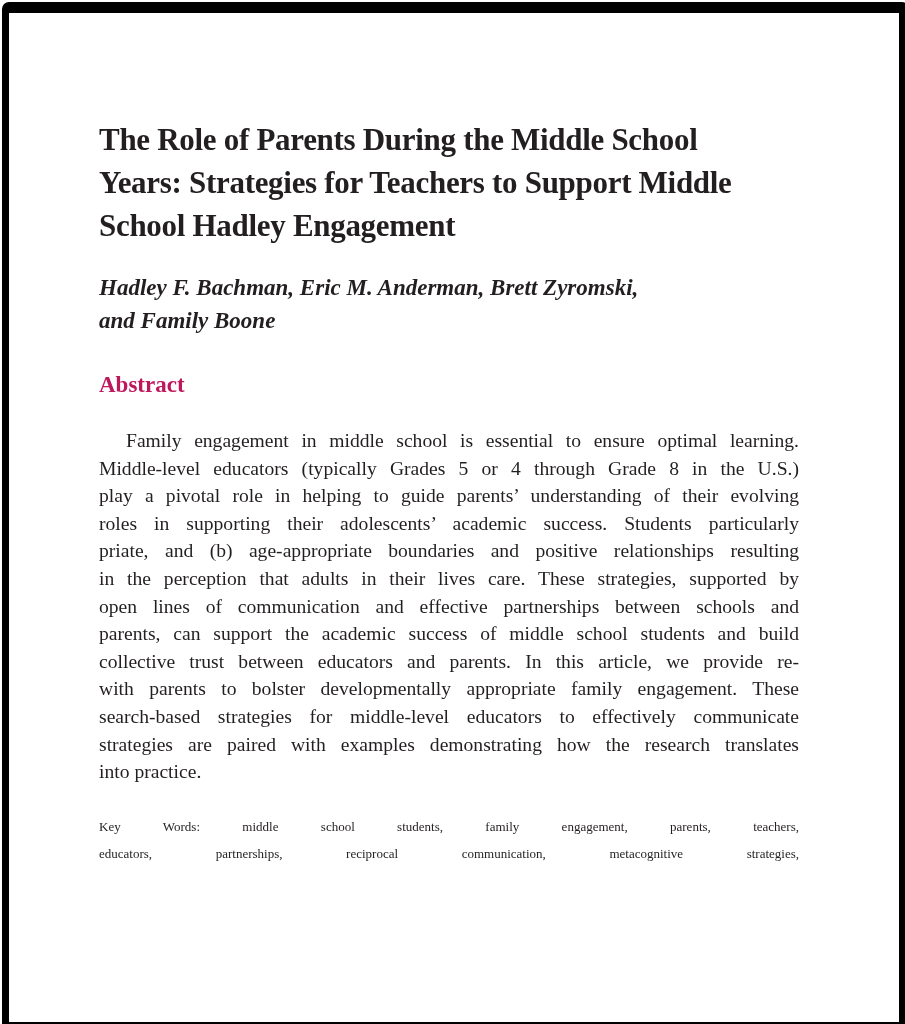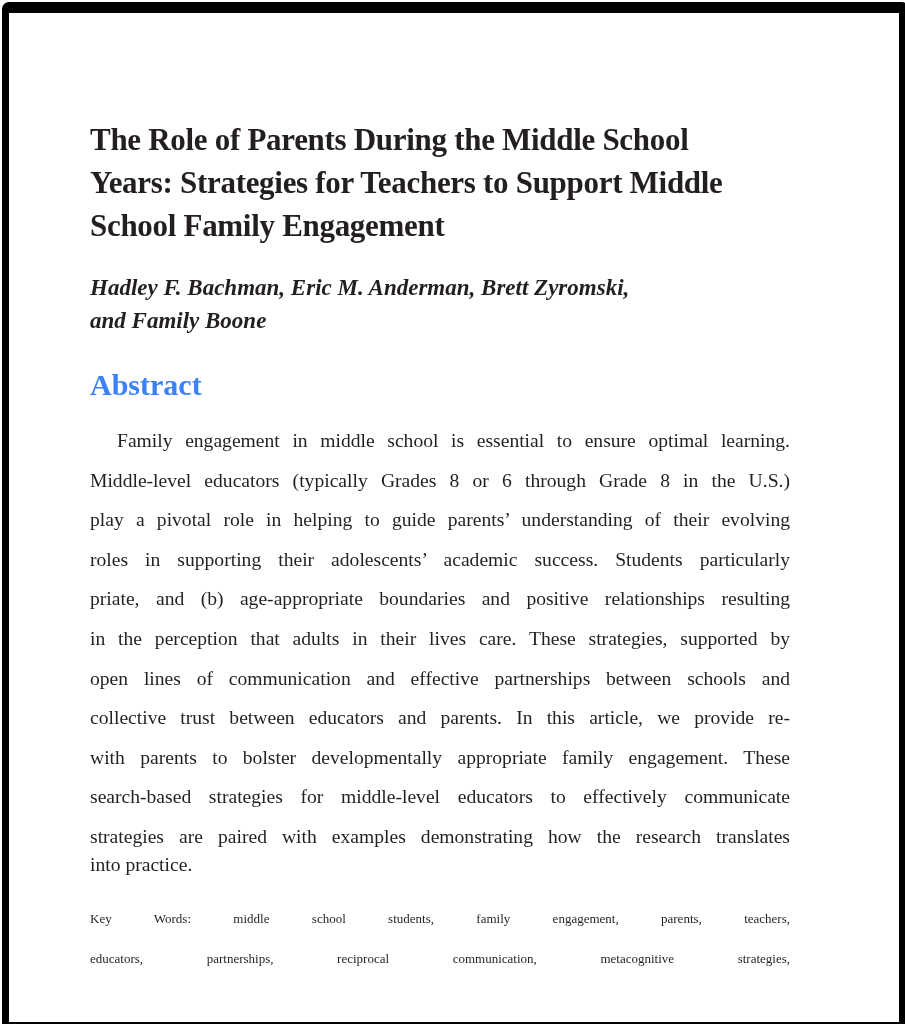--- a/index.html
+++ b/index.html
@@ -24,21 +24,21 @@
       border-top: 11px solid #000;
       border-left: 7px solid #000;
       border-right: 10px solid #000;
       border-bottom: 12px solid #000;
       border-radius: 7px;
       background: #ffffff;
       box-sizing: content-box;
     }
     .page {
       position: absolute;
-      left: 90px;
+      left: 99px;
       top: 118px;
       width: 700px;
     }
     .title {
       font-weight: bold;
       font-size: 31px;
       line-height: 43px;
       margin: 0;
       letter-spacing: -0.3px;
       color: #231f20;
@@ -46,24 +46,24 @@
     .authors {
       font-weight: bold;
       font-style: italic;
       font-size: 23px;
       line-height: 33px;
       margin: 24px 0 0 0;
       color: #231f20;
     }
     .abstract-heading {
       font-weight: bold;
-      font-size: 30px;
+      font-size: 23px;
       line-height: 28px;
       margin: 34px 0 0 0;
-      color: #3b82f6;
+      color: #be185d;
     }
     .abstract-body {
       font-size: 19.6px;
       line-height: 27.6px;
       margin: 28px 0 0 0;
       text-align: justify;
       text-indent: 27px;
       hyphens: manual;
       color: #231f20;
     }
@@ -72,52 +72,52 @@
       line-height: 27.6px;
       margin: 27px 0 0 0;
       text-align: justify;
       color: #231f20;
     }
     .line { display: block; }
     .just {
       display: block;
       text-align: justify;
       text-align-last: justify;
-      margin-top: 12px;
     }
     .last { display: block; text-align: right; text-align-last: left; }
   </style>
 </head>
 <body>
 
 <div class="frame"></div>
 
 <div class="page">
 
   <h1 class="title">
     <span class="line">The Role of Parents During the Middle School</span>
     <span class="line">Years: Strategies for Teachers to Support Middle</span>
-    <span class="line">School Family Engagement</span>
+    <span class="line">School Hadley Engagement</span>
   </h1>
 
   <div class="authors">
     <span class="line">Hadley F. Bachman, Eric M. Anderman, Brett Zyromski,</span>
     <span class="line">and Family Boone</span>
   </div>
 
   <h2 class="abstract-heading">Abstract</h2>
 
   <div class="abstract-body">
     <span class="just" style="text-indent:27px">Family engagement in middle school is essential to ensure optimal learning.</span>
-    <span class="just" style="text-indent:0">Middle-level educators (typically Grades 8 or 6 through Grade 8 in the U.S.)</span>
+    <span class="just" style="text-indent:0">Middle-level educators (typically Grades 5 or 4 through Grade 8 in the U.S.)</span>
     <span class="just" style="text-indent:0">play a pivotal role in helping to guide parents’ understanding of their evolving</span>
     <span class="just" style="text-indent:0">roles in supporting their adolescents’ academic success. Students particularly</span>
     <span class="just" style="text-indent:0">priate, and (b) age-appropriate boundaries and positive relationships resulting</span>
     <span class="just" style="text-indent:0">in the perception that adults in their lives care. These strategies, supported by</span>
     <span class="just" style="text-indent:0">open lines of communication and effective partnerships between schools and</span>
+    <span class="just" style="text-indent:0">parents, can support the academic success of middle school students and build</span>
     <span class="just" style="text-indent:0">collective trust between educators and parents. In this article, we provide re-</span>
     <span class="just" style="text-indent:0">with parents to bolster developmentally appropriate family engagement. These</span>
     <span class="just" style="text-indent:0">search-based strategies for middle-level educators to effectively communicate</span>
     <span class="just" style="text-indent:0">strategies are paired with examples demonstrating how the research translates</span>
     <span class="last" style="text-indent:0">into practice.</span>
   </div>
 
   <div class="keywords">
     <span class="just">Key Words: middle school students, family engagement, parents, teachers,</span>
     <span class="just">educators, partnerships, reciprocal communication, metacognitive strategies,</span>

